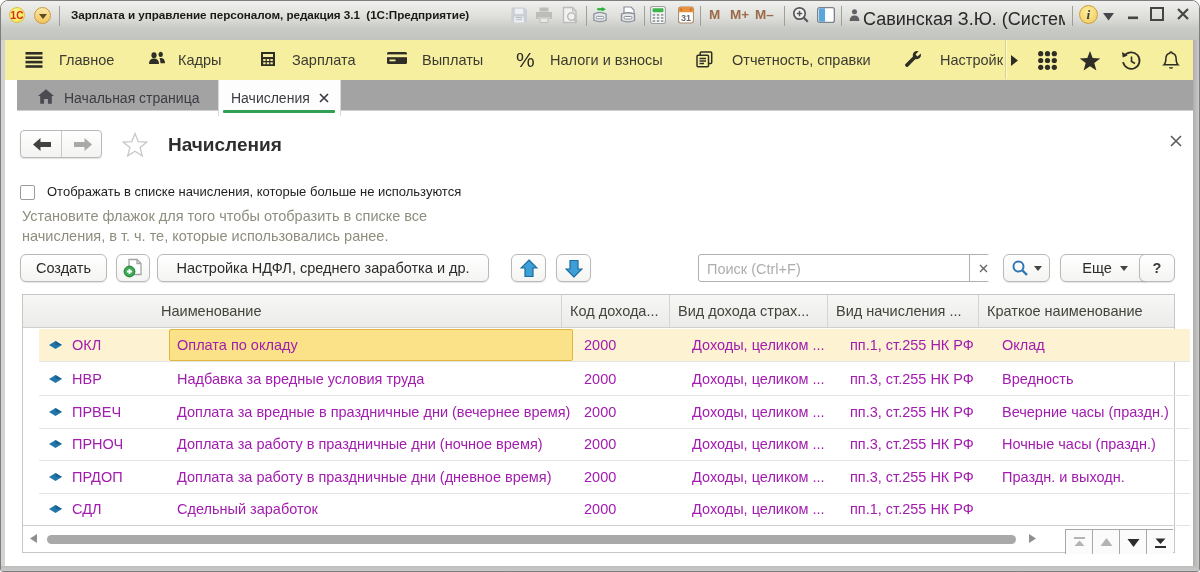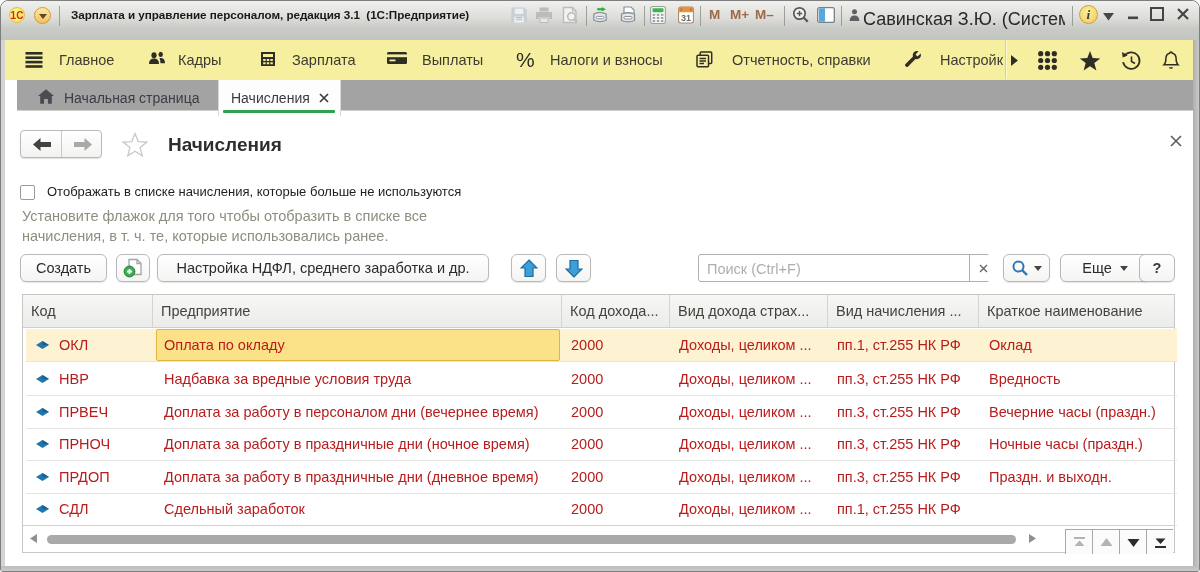--- a/index.html
+++ b/index.html
@@ -54,21 +54,21 @@
 .btn { position:absolute; top:138px; height:28px; border:1px solid #b9b9b9; border-radius:6px;
   background:linear-gradient(#ffffff, #f4f4f2); box-shadow:0 1px 1px rgba(0,0,0,.10);
   font-size:14.5px; color:#2b2b2b; display:flex; align-items:center; justify-content:center; }
 .srch { position:absolute; left:697px; top:138px; width:292px; height:28px; border:1px solid #b0b0b0; border-radius:3px; background:#fff; }
 .srch .ph { position:absolute; left:8px; top:6px; font-size:14.5px; color:#aeaeae; }
 .srchx { position:absolute; left:968px; top:139px; width:27px; height:26px; border-left:1px solid #b0b0b0; background:#fff; display:flex; align-items:center; justify-content:center; }
 
 .tbl { position:absolute; left:21px; top:178px; width:1153px; height:259px; border:1px solid #c6c6c4; }
 .thead { position:absolute; left:0; top:0; width:1151px; height:33px; background:linear-gradient(#f7f7f5,#ebebe9); border-bottom:1px solid #cfcfcd; }
 .th { position:absolute; top:0; height:32px; border-right:1px solid #d4d4d2; font-size:14.5px; color:#44443c; display:flex; align-items:center; padding-left:8px; white-space:nowrap; overflow:hidden; }
-.row { position:absolute; left:3px; width:1151px; height:33px; border-bottom:1px solid #e4e4e2; font-size:14.5px; color:#b91c1c; }
+.row { position:absolute; left:16px; width:1151px; height:33px; border-bottom:1px solid #e4e4e2; font-size:14.5px; color:#a21caf; }
 .cell { position:absolute; top:0; height:32px; display:flex; align-items:center; }
 .diamond { position:absolute; left:10px; top:12px; width:13px; height:8px; }
 .selrow { background:#fdf3d2; }
 .selcell { position:absolute; left:130px; top:0; width:404px; height:32px; background:#fbe289; border:1px solid #dfb63e; border-radius:2px; }
 .scrollrow { position:absolute; left:0; top:230px; width:1151px; height:27px; background:#fff; border-top:1px solid #cfcfcd; }
 .sthumb { position:absolute; left:24px; top:9px; width:969px; height:9px; border-radius:4.5px; background:#a9a9a9; }
 .navbtns { position:absolute; right:1px; top:3px; height:24px; display:flex; border-top:1px solid #a8a8a8; }
 .nb { width:27px; height:24px; border-left:1px solid #a8a8a8; display:flex; align-items:center; justify-content:center; background:#fbfbfb; }
 .fL { position:absolute; left:0; top:39px; width:4px; height:527px; background:#d4d4d2; z-index:50; }
 .fR { position:absolute; left:1192px; top:39px; width:6px; height:527px; background:linear-gradient(90deg,#aeaeac,#cacac8); z-index:50; }
@@ -332,22 +332,21 @@
           <path d="M0 0 h8 l-4 5z" fill="#444"></path>
         </svg>
     </div>
     <div class="btn" style="left:1059px; width:90px;">Еще&nbsp;&nbsp;<svg width="8" height="5" viewBox="0 0 8 5">
           <path d="M0 0 h8 l-4 5z" fill="#444"></path>
         </svg></div>
     <div class="btn" style="left:1138px; width:36px; font-weight:bold; color:#3b3b3b;">?</div>
 
     <div class="tbl">
       <div class="thead">
-        <div class="th" style="left:0; width:130px;">Код</div>
-        <div class="th" style="left:130px; width:409px;">Предприятие</div>
+        <div class="th" style="left:130px; width:409px;">Наименование</div>
         <div class="th" style="left:539px; width:108px;">Код дохода...</div>
         <div class="th" style="left:647px; width:158px;">Вид дохода страх...</div>
         <div class="th" style="left:805px; width:151px;">Вид начисления ...</div>
         <div class="th" style="left:956px; width:195px; border-right:none;">Краткое наименование</div>
       </div>
       <div class="row selrow" style="top:34px">
         <div class="selcell"></div>
         <svg class="diamond" viewBox="0 0 13 8">
             <polygon points="6.5,0 13,4 6.5,8 0,4" fill="#2277aa"></polygon>
             <polygon points="6.5,0 13,4 6.5,4" fill="#1b5f91"></polygon>
@@ -370,21 +369,21 @@
         <div class="cell" style="left:653px">Доходы, целиком ...</div>
         <div class="cell" style="left:811px">пп.3, ст.255 НК РФ</div>
         <div class="cell" style="left:963px">Вредность</div>
       </div>
       <div class="row" style="top:101px">
         <svg class="diamond" viewBox="0 0 13 8">
             <polygon points="6.5,0 13,4 6.5,8 0,4" fill="#2277aa"></polygon>
             <polygon points="6.5,0 13,4 6.5,4" fill="#1b5f91"></polygon>
           </svg>
         <div class="cell" style="left:33px">ПРВЕЧ</div>
-        <div class="cell" style="left:138px">Доплата за работу в персоналом дни (вечернее время)</div>
+        <div class="cell" style="left:138px">Доплата за вредные в праздничные дни (вечернее время)</div>
         <div class="cell" style="left:545px">2000</div>
         <div class="cell" style="left:653px">Доходы, целиком ...</div>
         <div class="cell" style="left:811px">пп.3, ст.255 НК РФ</div>
         <div class="cell" style="left:963px">Вечерние часы (праздн.)</div>
       </div>
       <div class="row" style="top:133px">
         <svg class="diamond" viewBox="0 0 13 8">
             <polygon points="6.5,0 13,4 6.5,8 0,4" fill="#2277aa"></polygon>
             <polygon points="6.5,0 13,4 6.5,4" fill="#1b5f91"></polygon>
           </svg>

